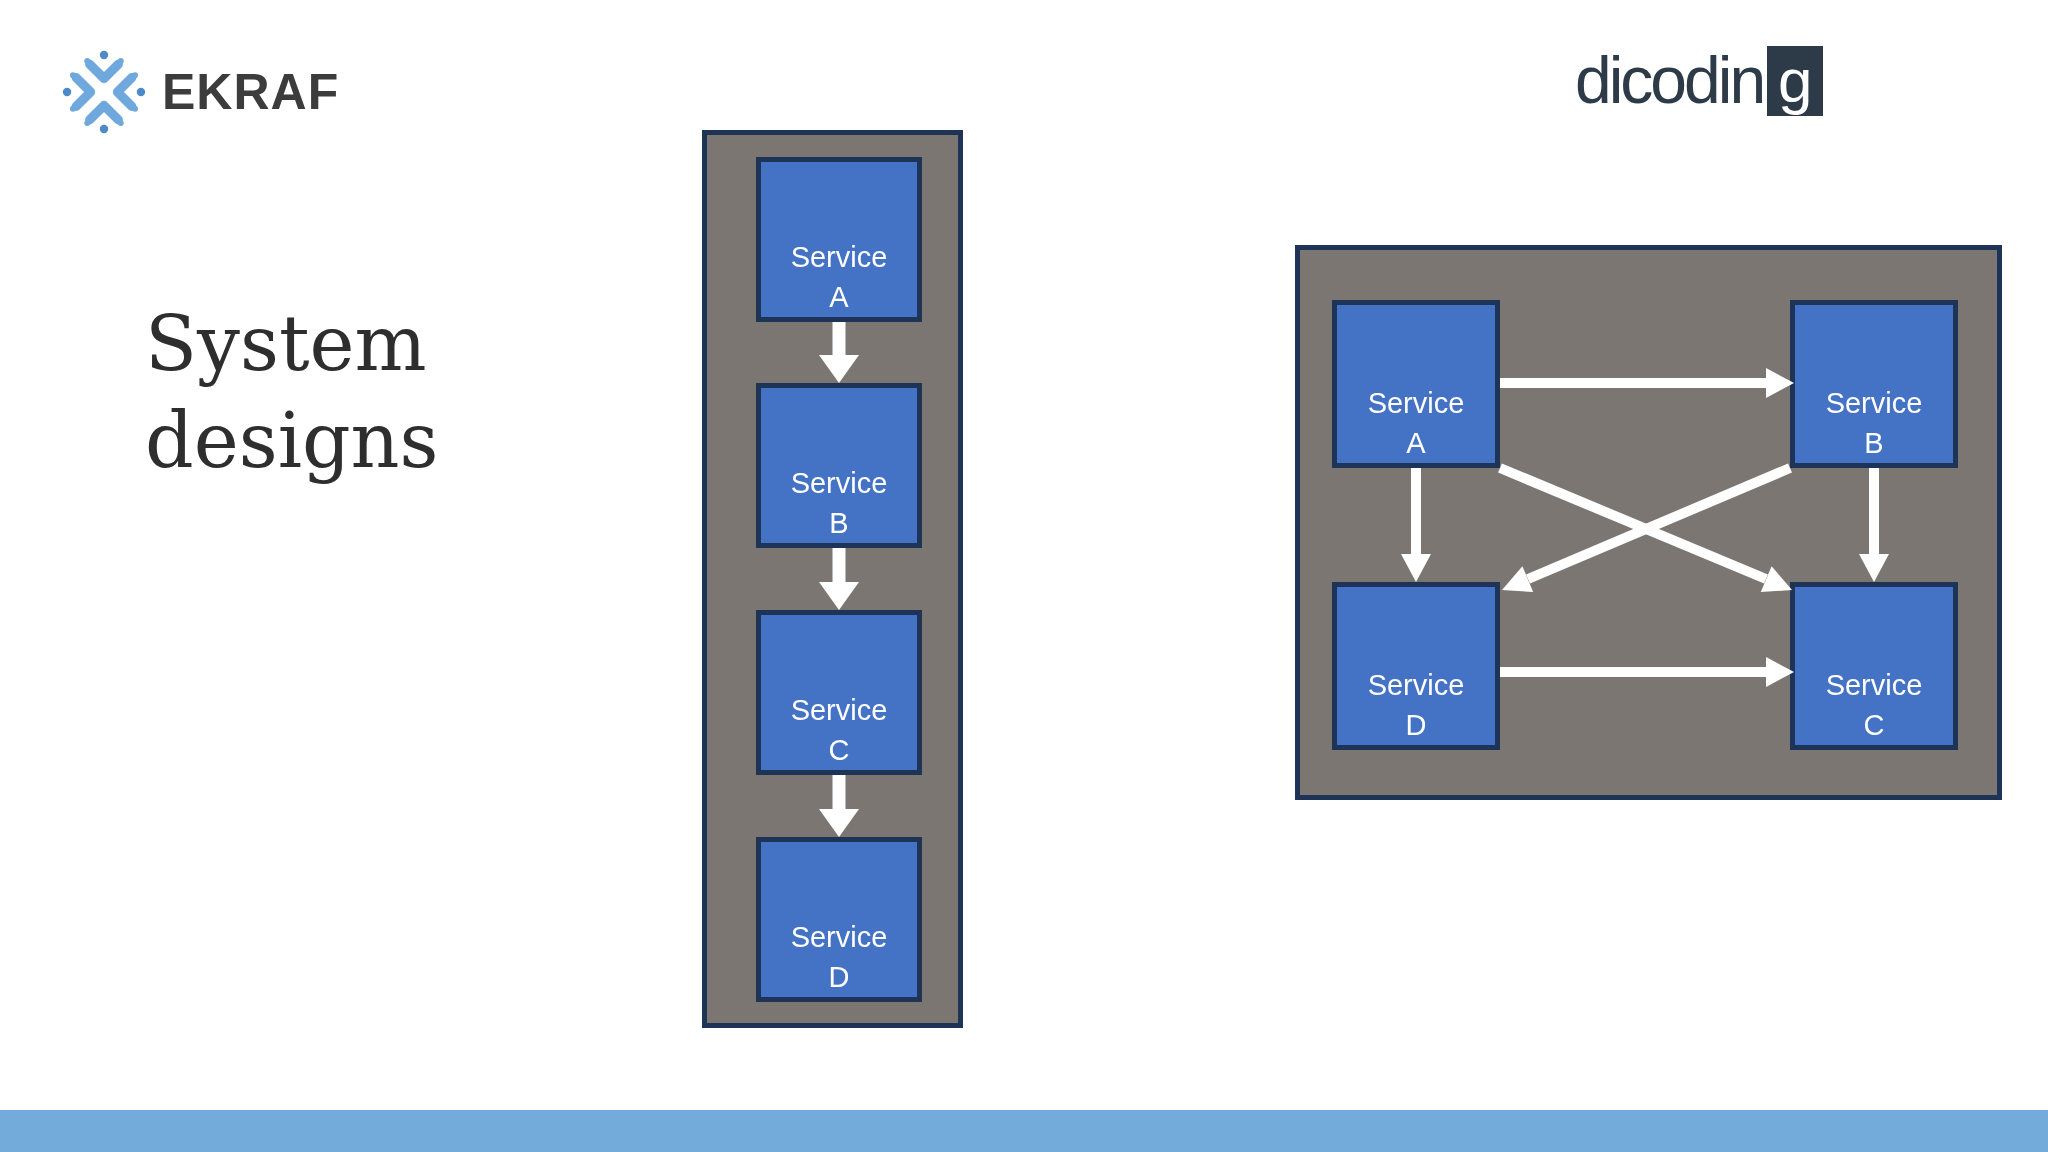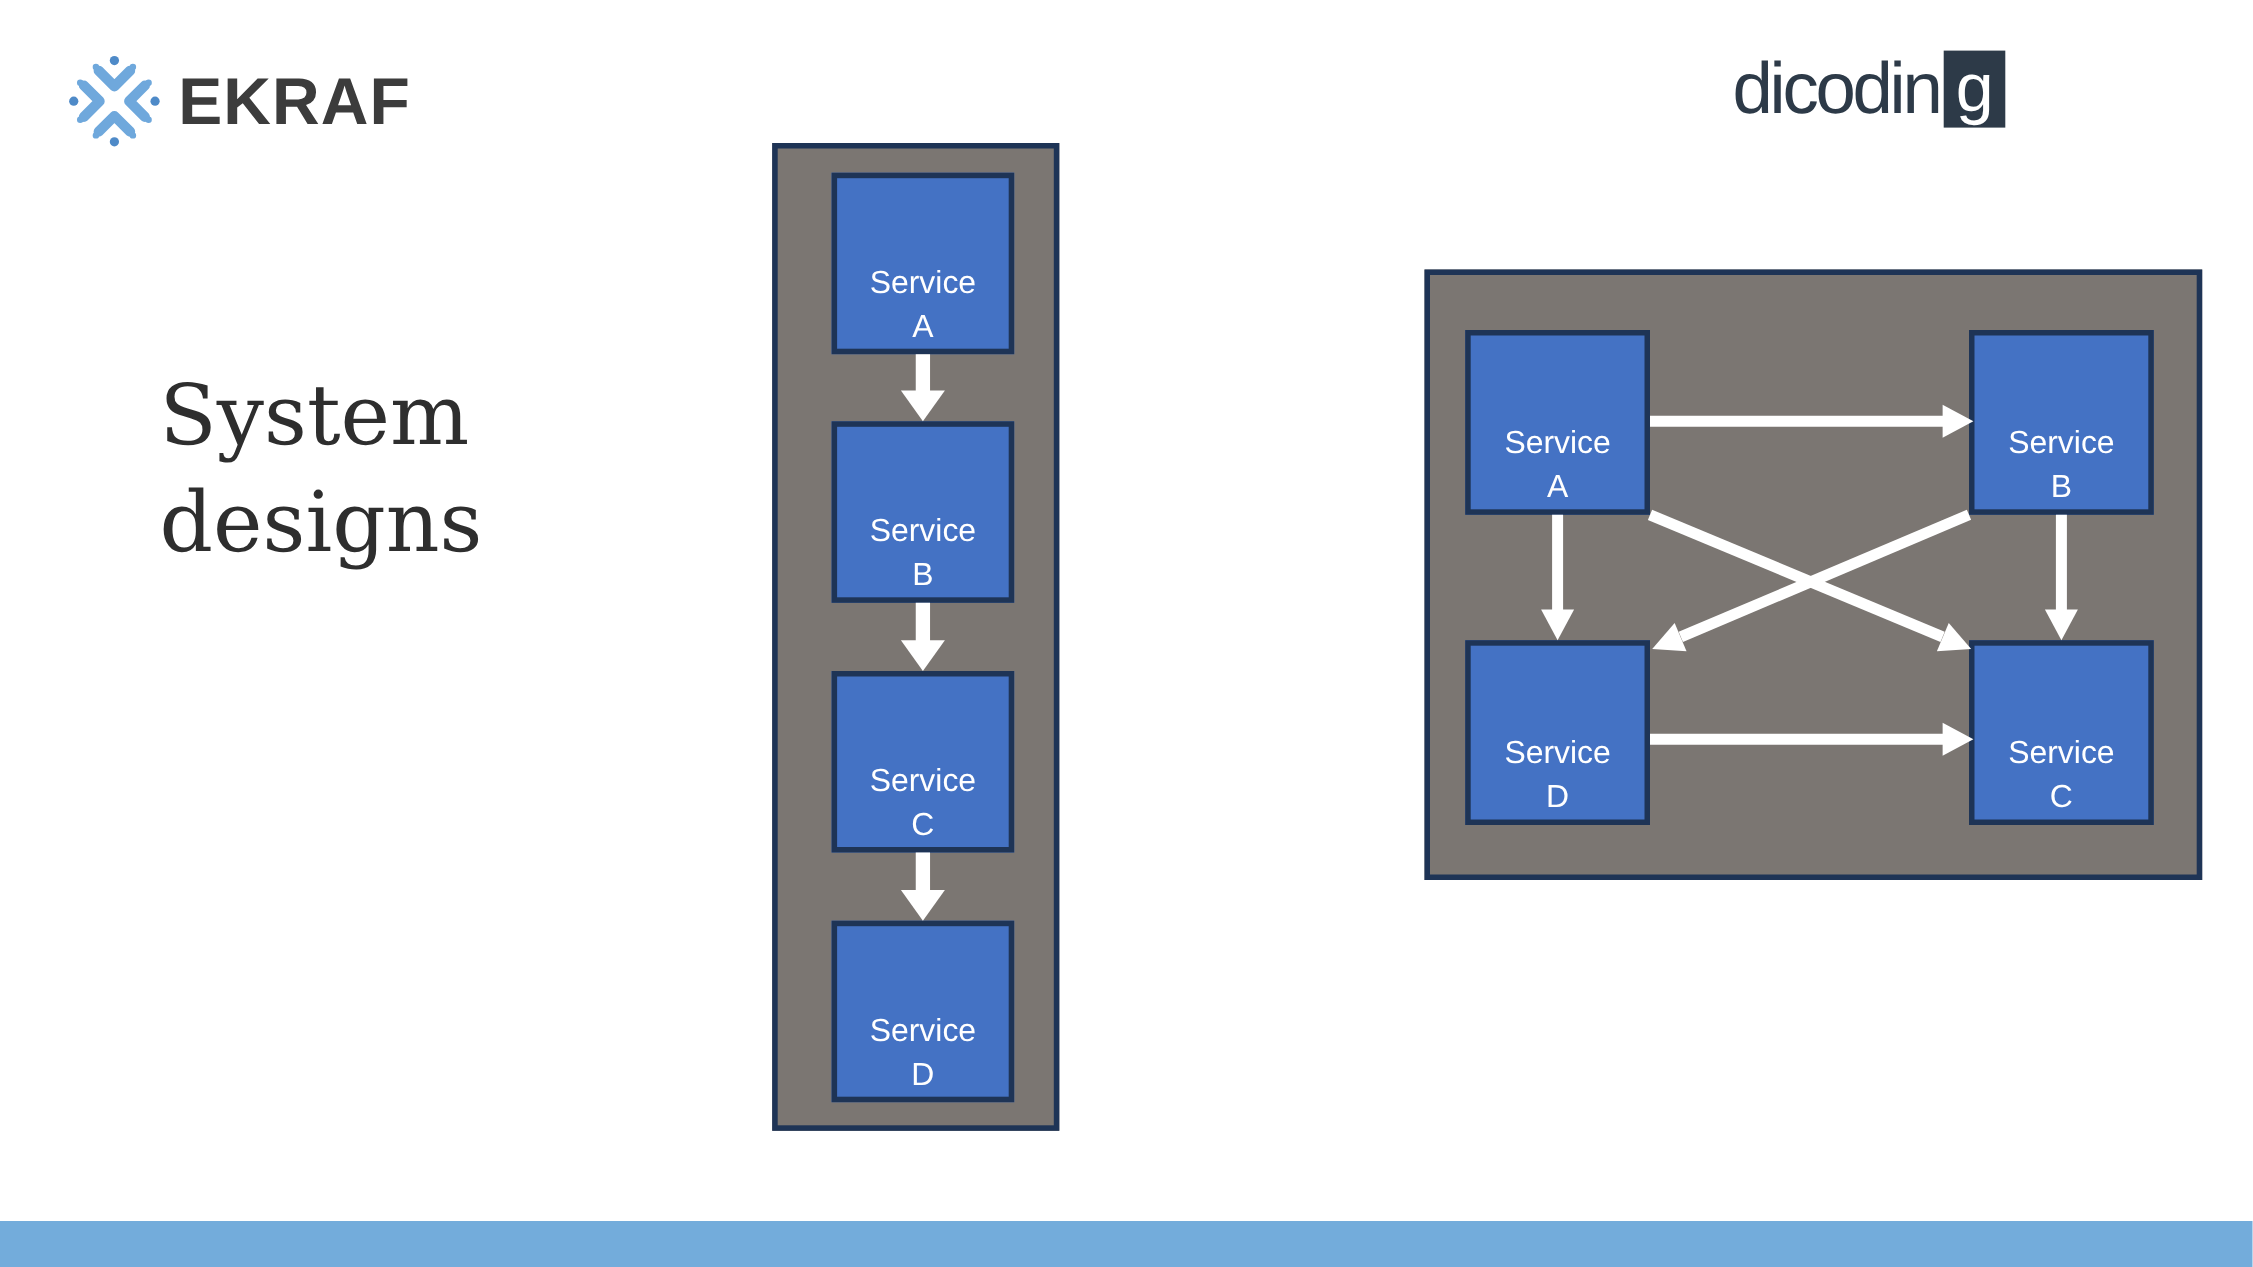--- a/index.html
+++ b/index.html
@@ -11,21 +11,21 @@
     font-family:"Liberation Sans", sans-serif;
   }
 
   
   .logo-ekraf{
     position:absolute;left:60px;top:50px;
     display:flex;align-items:center;gap:14px;
   }
   .logo-ekraf .mark{width:88px;height:84px;}
   .logo-ekraf .word{
-    font-size:60px;font-weight:bold;color:#3c3c3c;
+    font-size:50px;font-weight:bold;color:#3c3c3c;
     letter-spacing:1px;
   }
 
   .logo-dicoding{
     position:absolute;left:1575px;top:46px;
     display:flex;align-items:flex-start;
     color:var(--dicoding_navy,#2d3a48);
     font-weight:normal;font-size:66px;letter-spacing:-3px;
     line-height:68px;
   }
@@ -45,21 +45,21 @@
   }
 
   
   .title{
     position:absolute;left:145px;top:295px;width:490px;
     color:var(--title_text,#2e2e2e);
     font-family:"DejaVu Serif","Liberation Serif",serif;
     font-size:76px;line-height:97px;
   }
   .title .bold{font-weight:bold;}
-  .title .regular{font-weight:normal;margin-top:34px;}
+  .title .regular{font-weight:normal;}
 
   
   .panel{
     position:absolute;
     background:var(--panel_fill,#7b7672);
     border:5px solid var(--panel_border,#1e3456);
     box-sizing:border-box;
   }
   .panel.sequential{left:702px;top:130px;width:261px;height:898px;}
   .panel.mesh{left:1295px;top:245px;width:707px;height:555px;}

